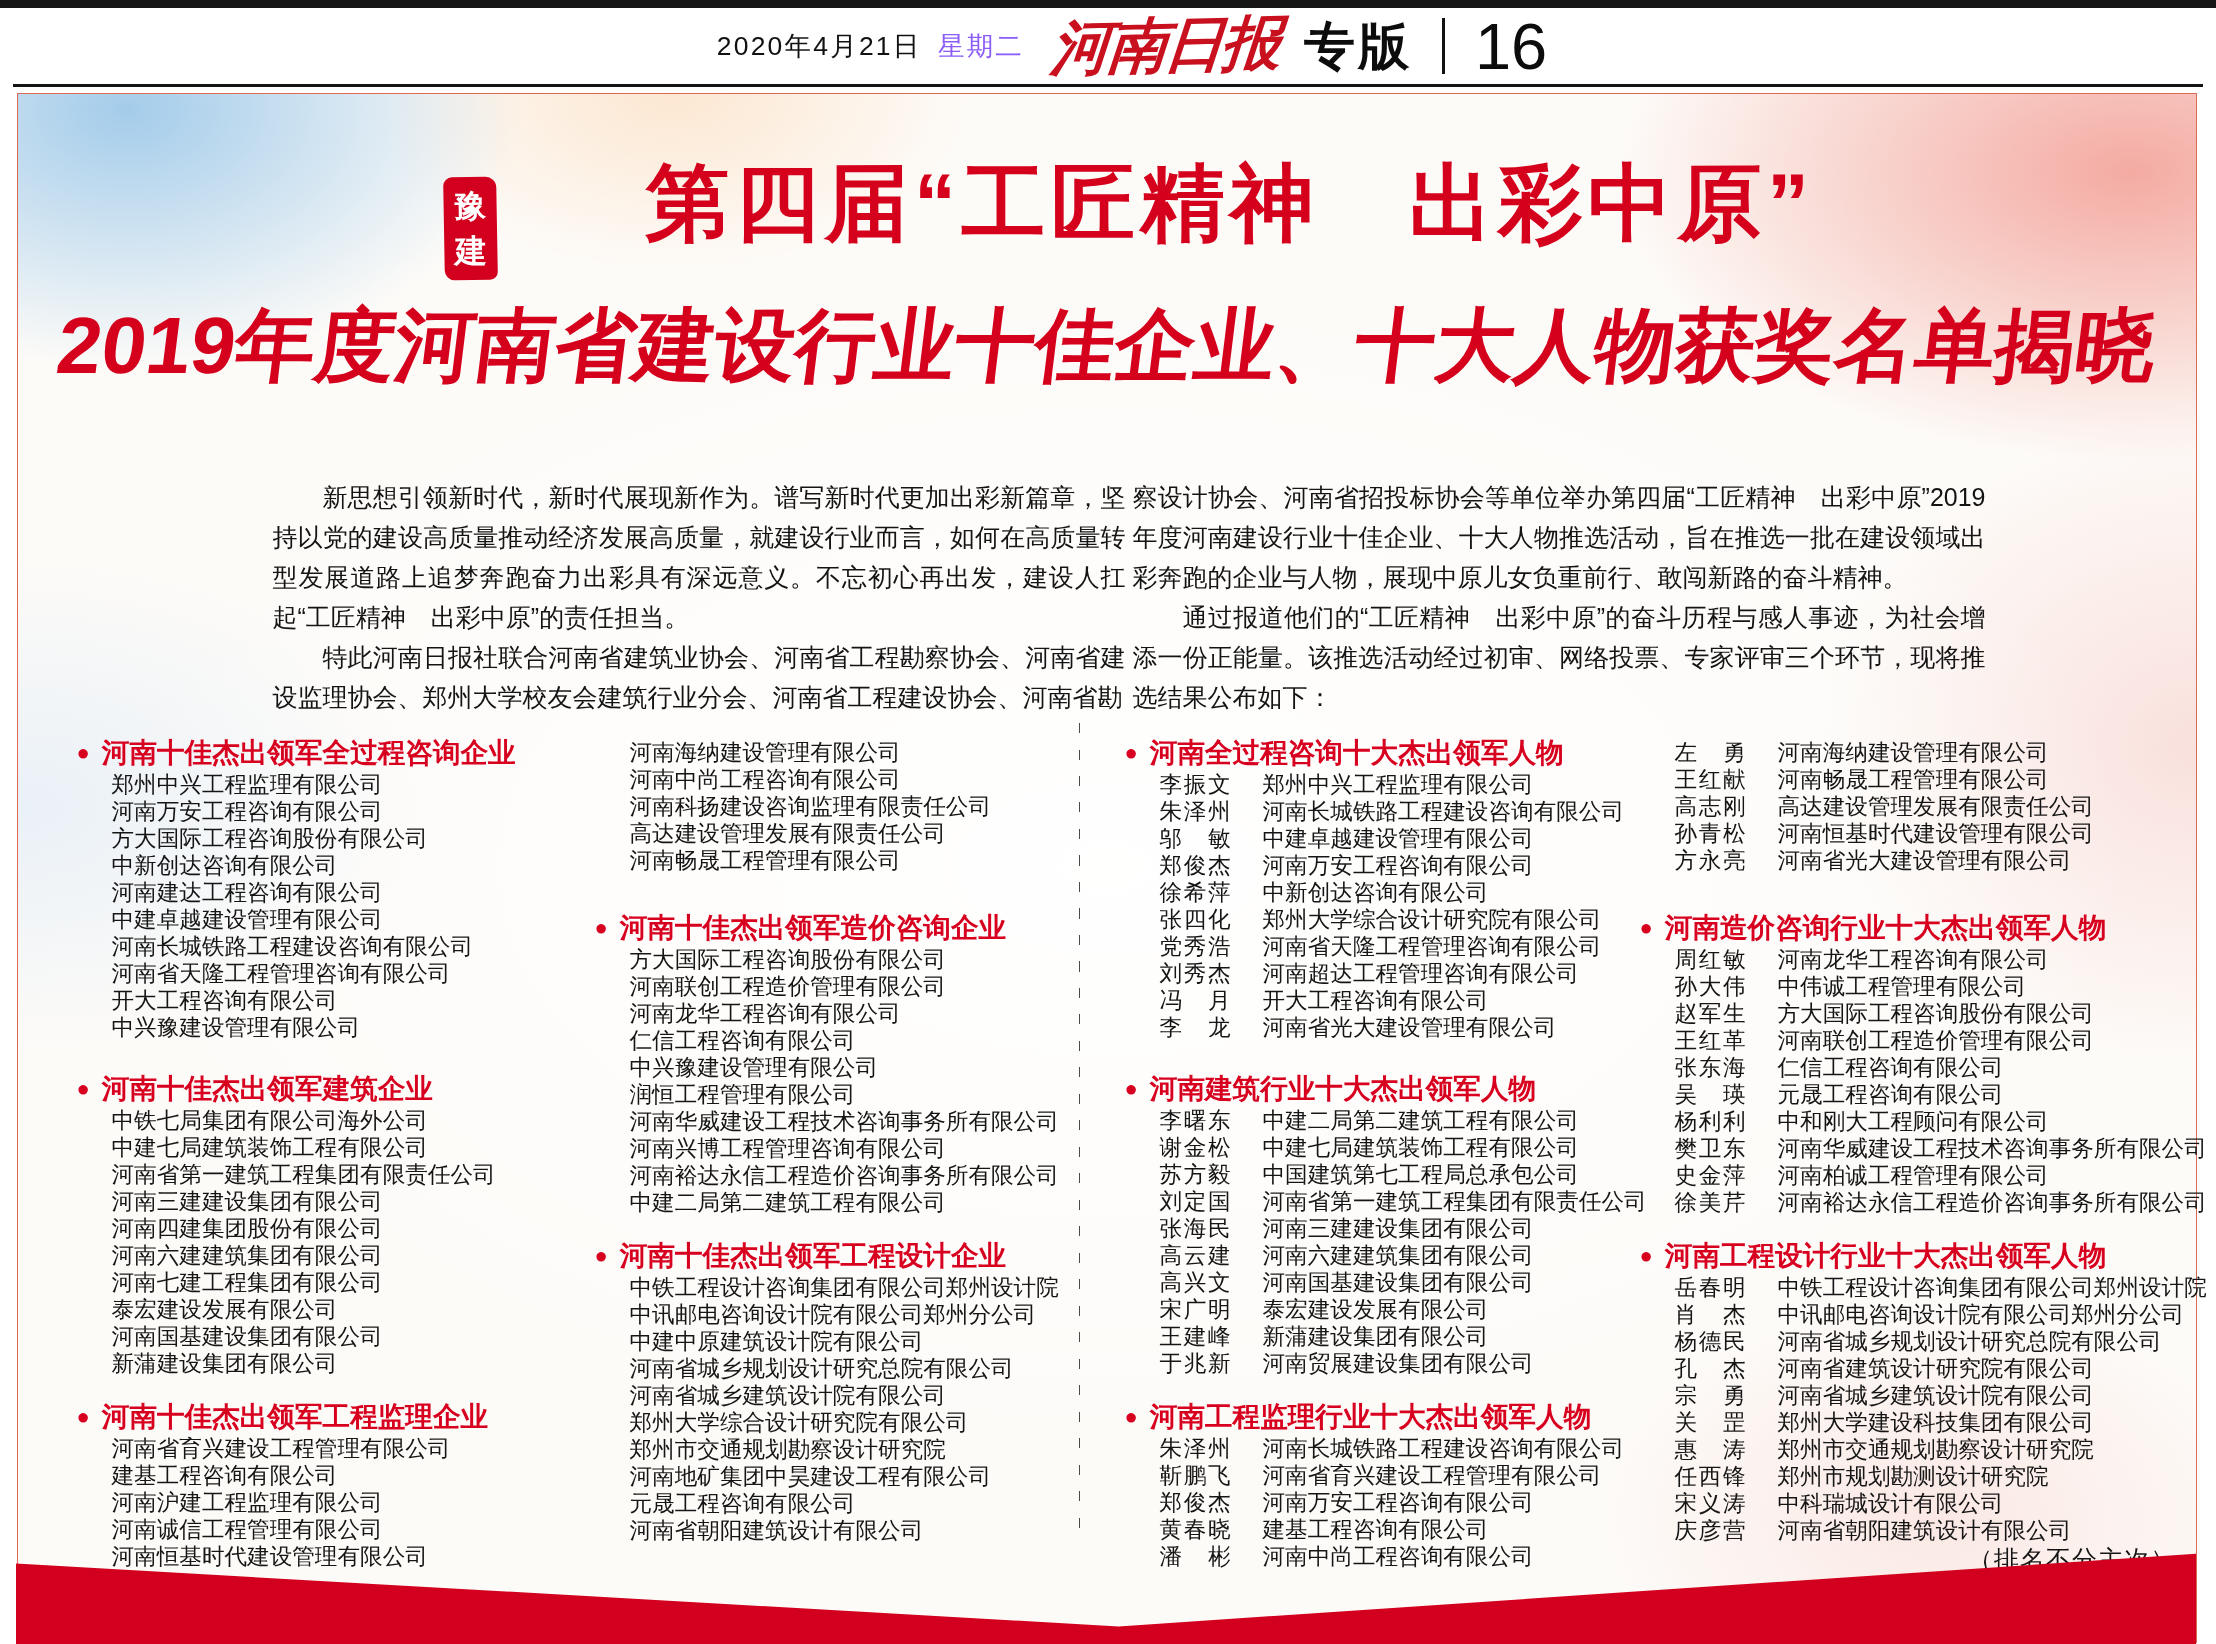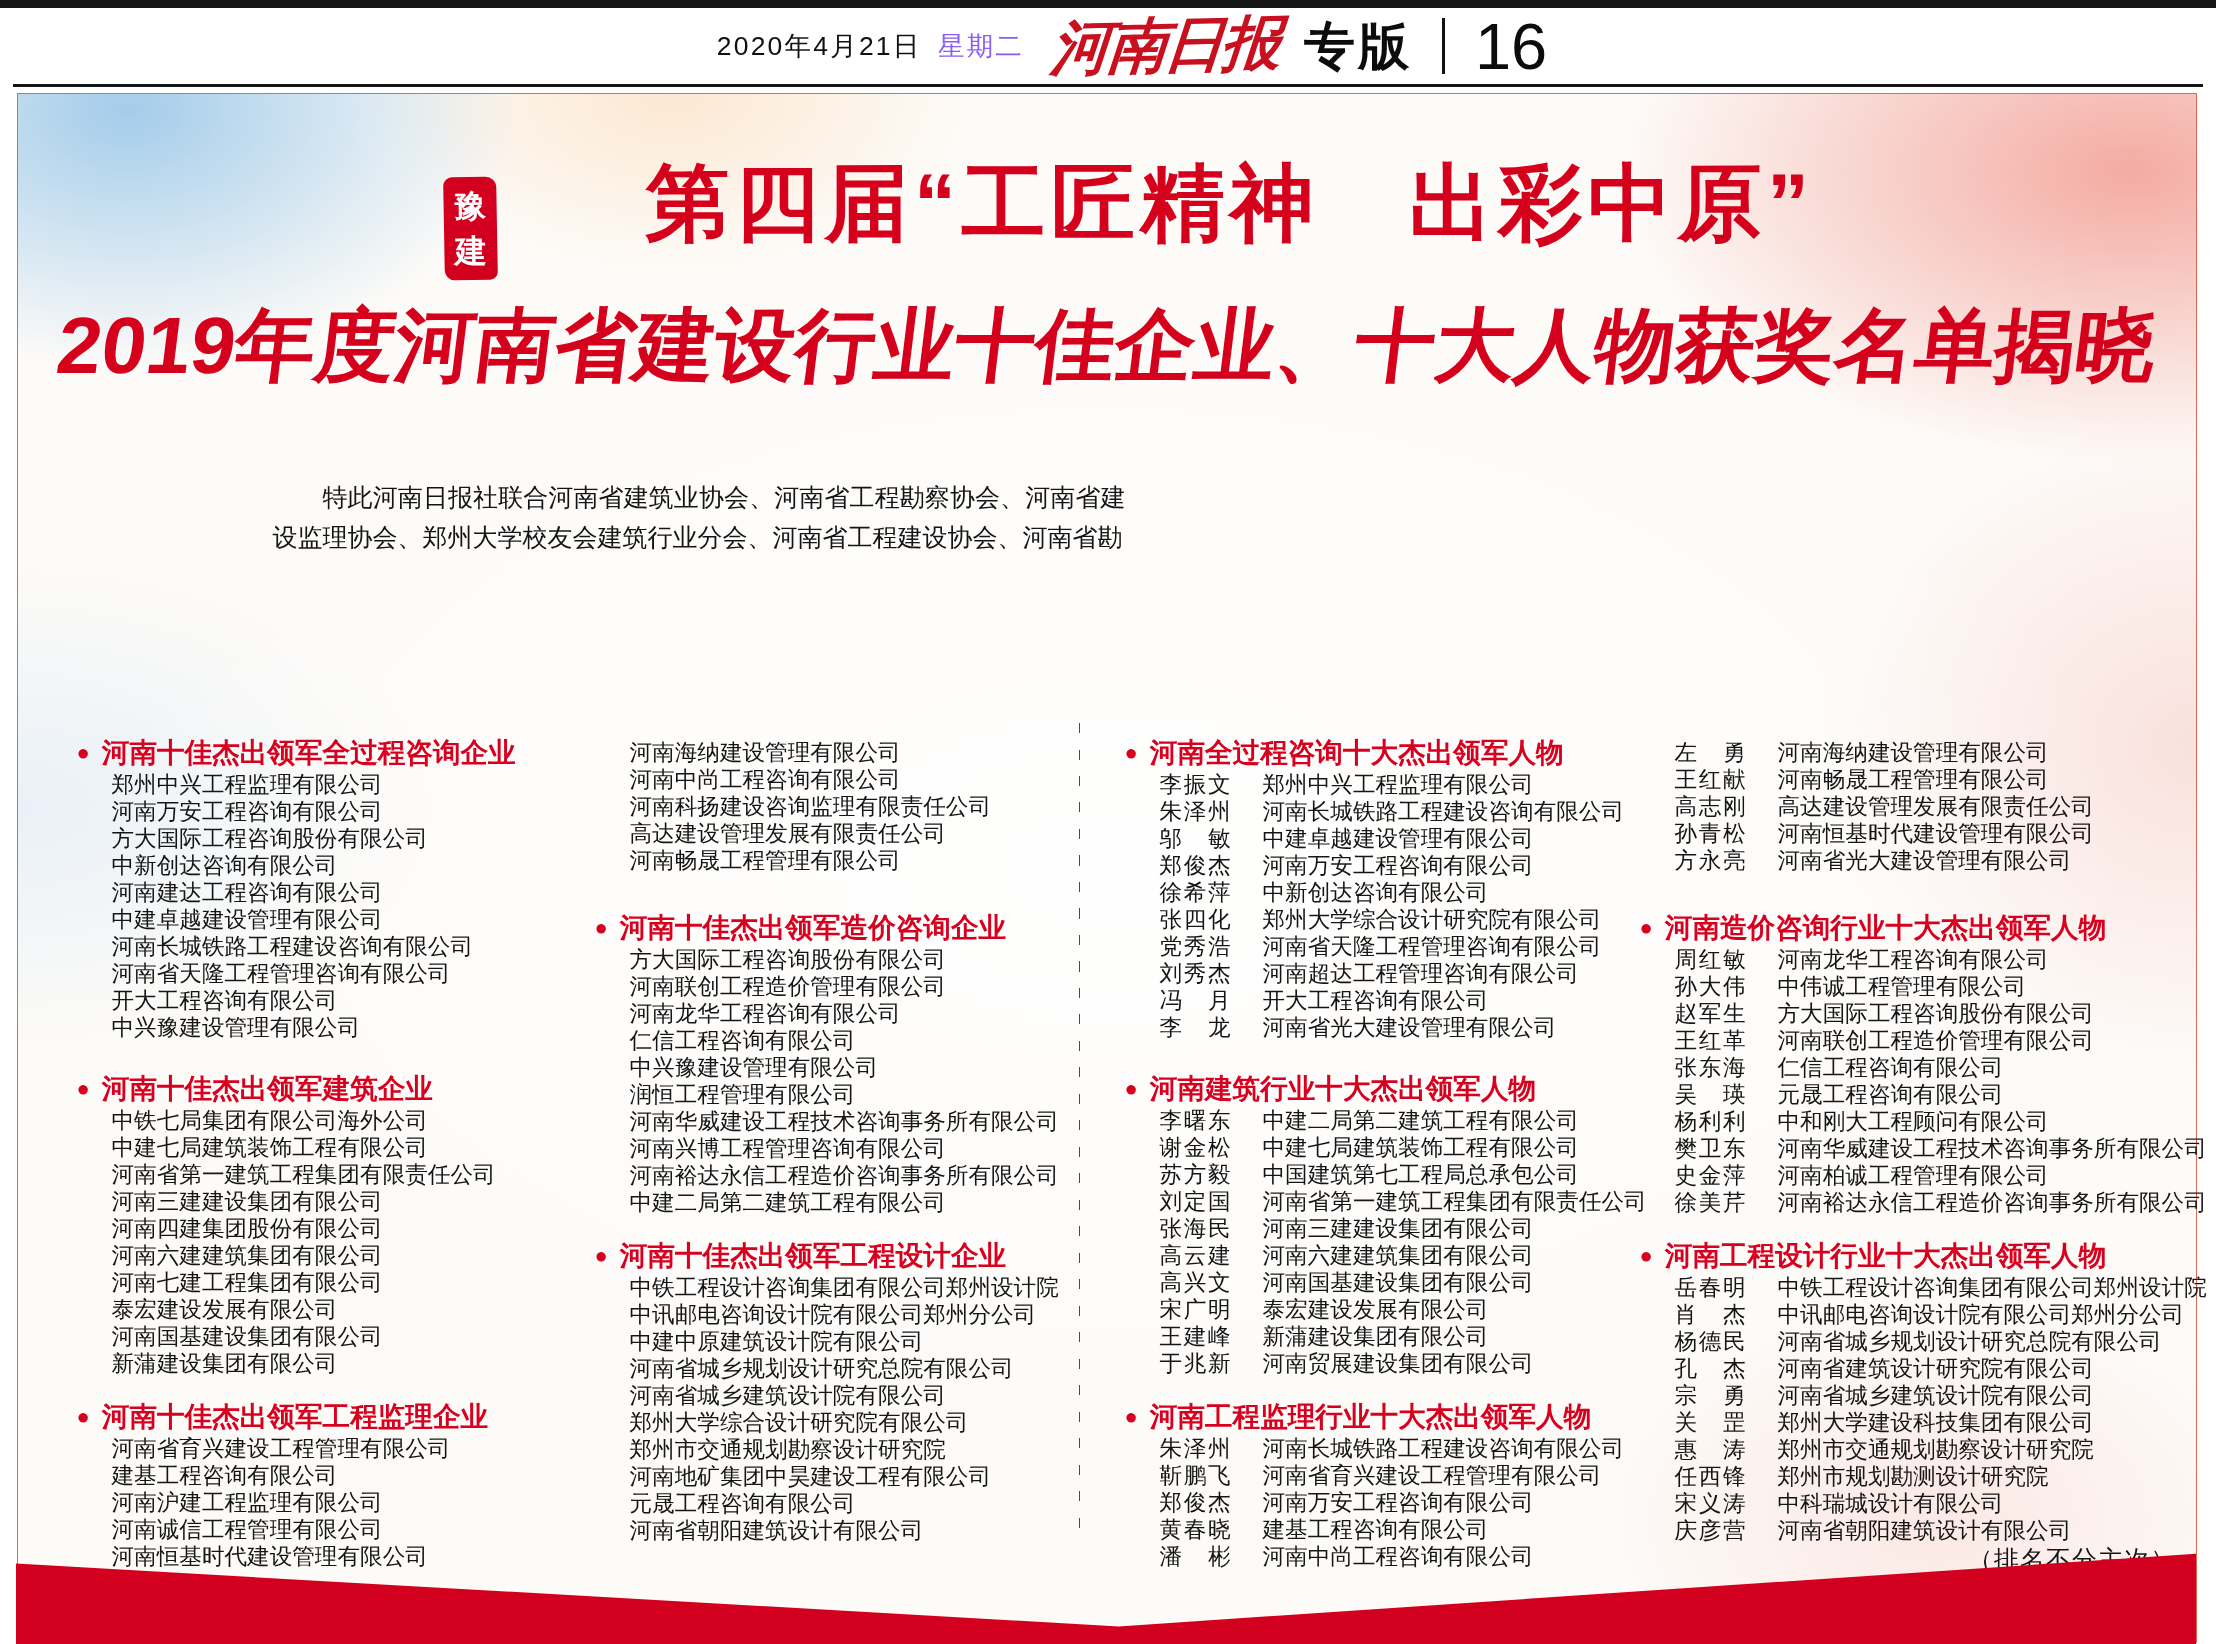--- a/index.html
+++ b/index.html
@@ -128,21 +128,26 @@
 
   <div class="seal">
     <span>豫</span>
     <span>建</span>
   </div>
 
   <div class="headline1">第四届“工匠精神　出彩中原”</div>
   <div class="headline2">2019年度河南省建设行业十佳企业、十大人物获奖名单揭晓</div>
 
   <div class="intro intro-left">
+    <p class="ind">新思想引领新时代，新时代展现新作为。谱写新时代更加出彩新篇章，坚持以党的建设高质量推动经济发展高质量，就建设行业而言，如何在高质量转型发展道路上追梦奔跑奋力出彩具有深远意义。不忘初心再出发，建设人扛起“工匠精神　出彩中原”的责任担当。</p>
     <p class="ind">特此河南日报社联合河南省建筑业协会、河南省工程勘察协会、河南省建设监理协会、郑州大学校友会建筑行业分会、河南省工程建设协会、河南省勘</p>
+  </div>
+  <div class="intro intro-right">
+    <p>察设计协会、河南省招投标协会等单位举办第四届“工匠精神　出彩中原”2019年度河南建设行业十佳企业、十大人物推选活动，旨在推选一批在建设领域出彩奔跑的企业与人物，展现中原儿女负重前行、敢闯新路的奋斗精神。</p>
+    <p class="ind">通过报道他们的“工匠精神　出彩中原”的奋斗历程与感人事迹，为社会增添一份正能量。该推选活动经过初审、网络投票、专家评审三个环节，现将推选结果公布如下：</p>
   </div>
 
   <div class="divider"></div>
 
   <div id="columns">
       <div class="col col1">
         <div class="sec sec-i0">
           <div class="sec-title">
             <span class="bullet">●</span>
             <span>河南十佳杰出领军全过程咨询企业</span>

